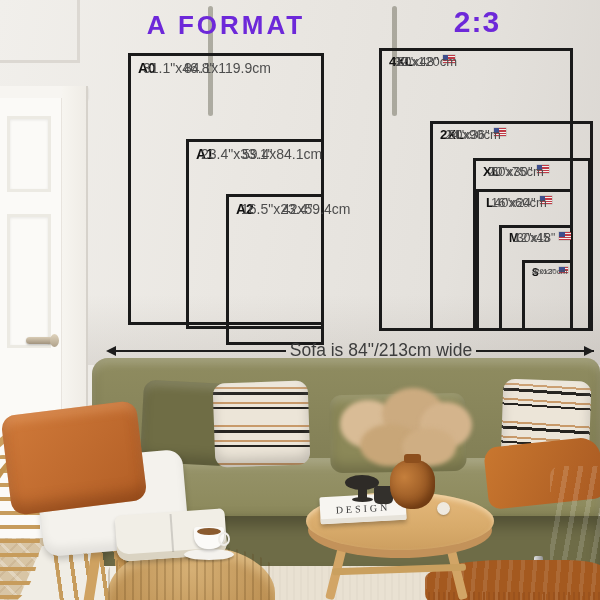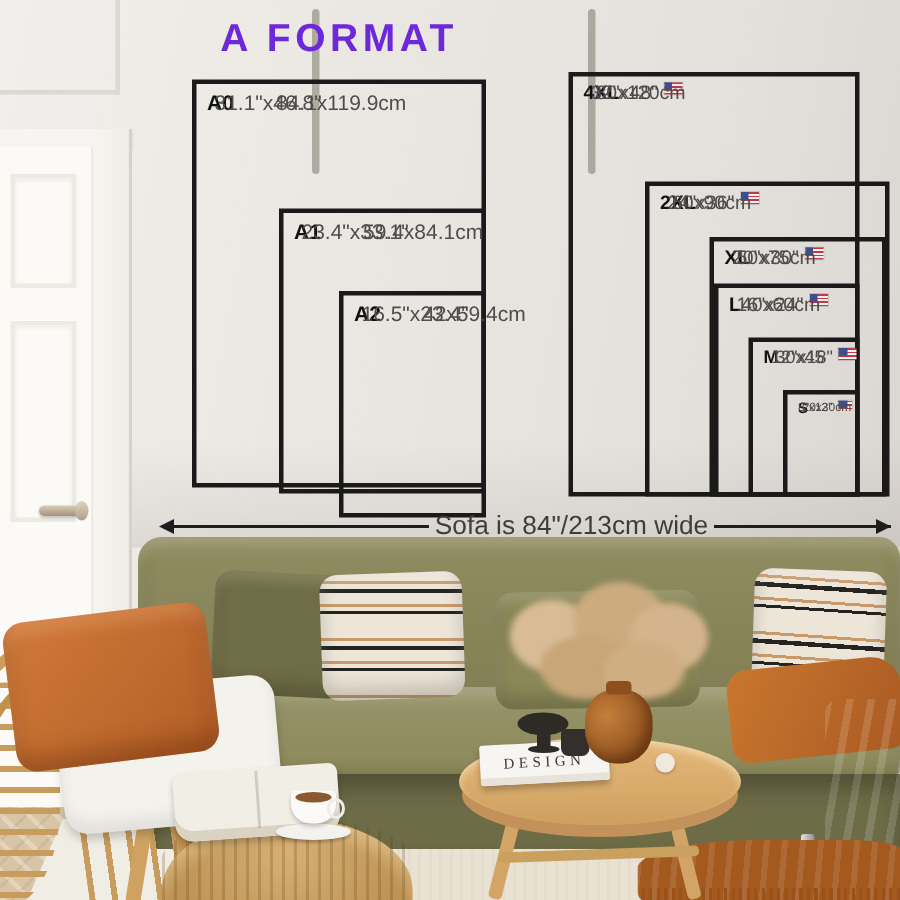--- a/index.html
+++ b/index.html
@@ -258,20 +258,21 @@
       </div>
   </div>
   <div class="rect" style="left:226px;top:194px;width:98px;height:151px">
     <div class="lbl fsA">
         <span class="nm">A2</span>
         <span class="inc">16.5"x23.4"</span>
         <span class="cm">42x59.4cm</span>
       </div>
   </div>
 
+  <div class="chart-title title-right">2:3</div>
 
   <div class="chart-right" style="left:0;top:0;width:600px;height:0;">
   </div>
 
   <div class="rect chart-right" style="left:379px;top:48px;width:194px;height:283px">
     <div class="lbl fsB">
         <span class="nm">4XL</span>
         <span class="inc"><span style="position:static">32"x48"</span><span class="usflag"></span></span>
         <span class="cm">80x120cm</span>
       </div>

